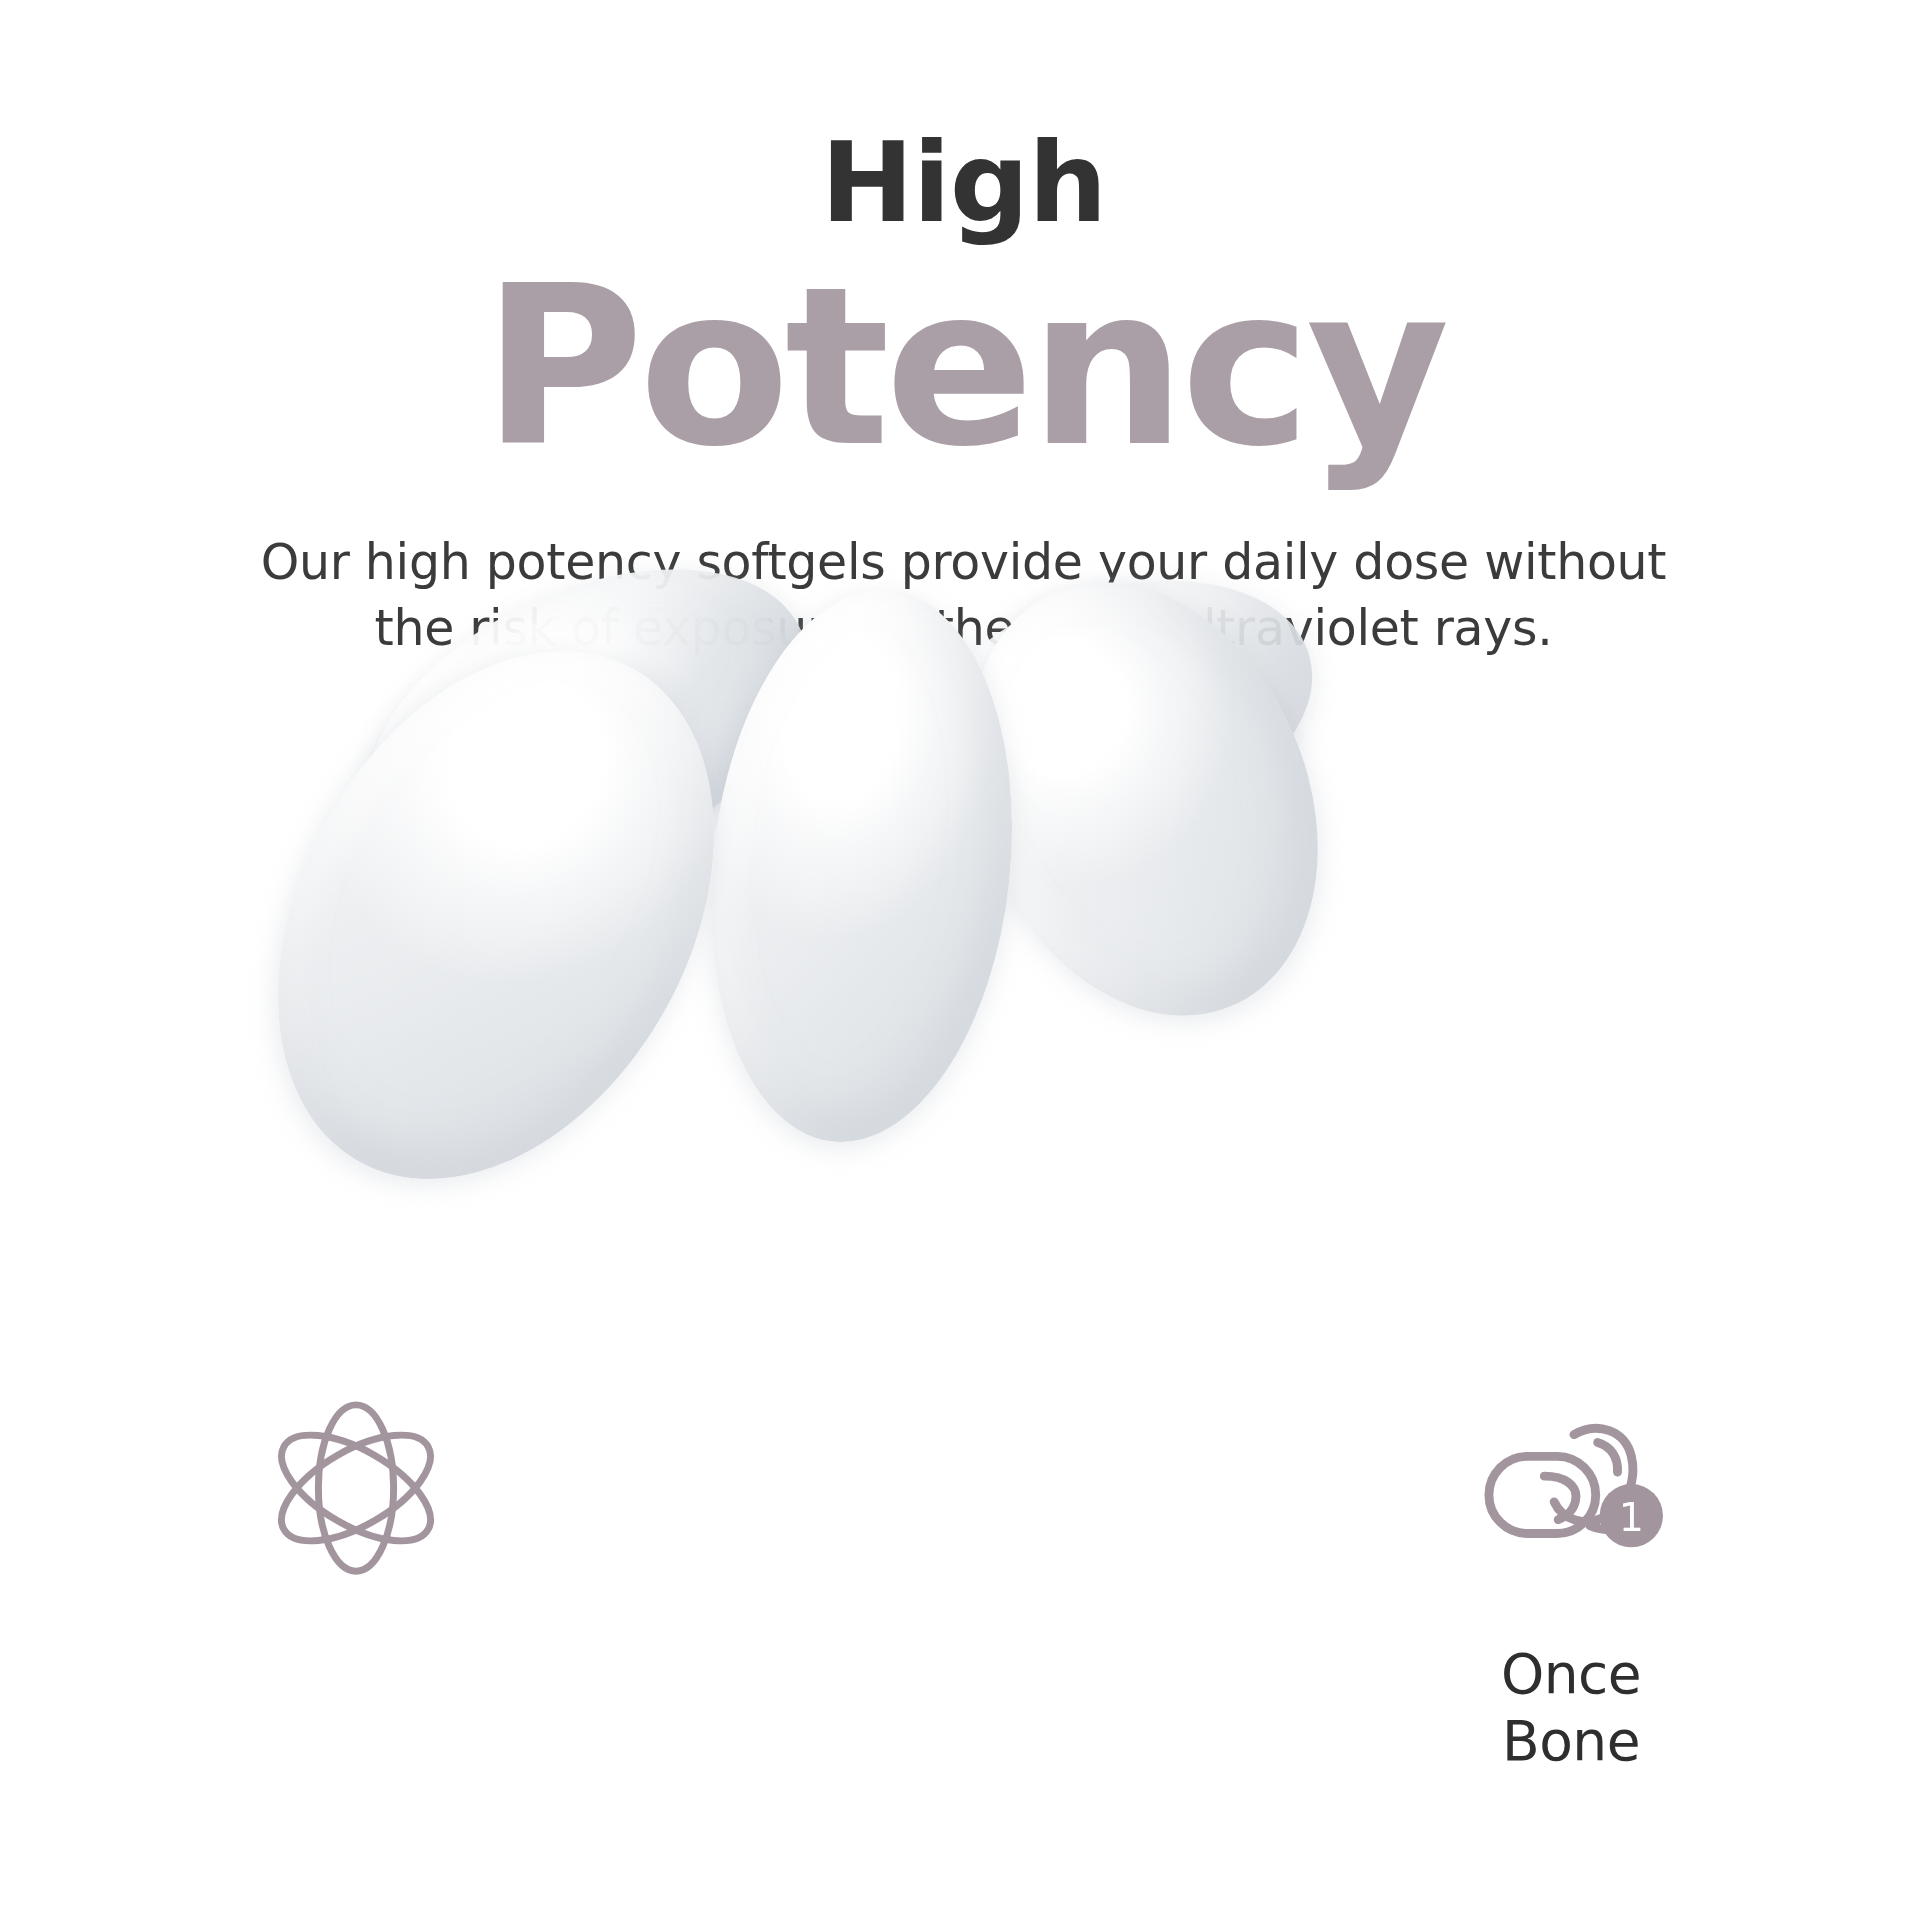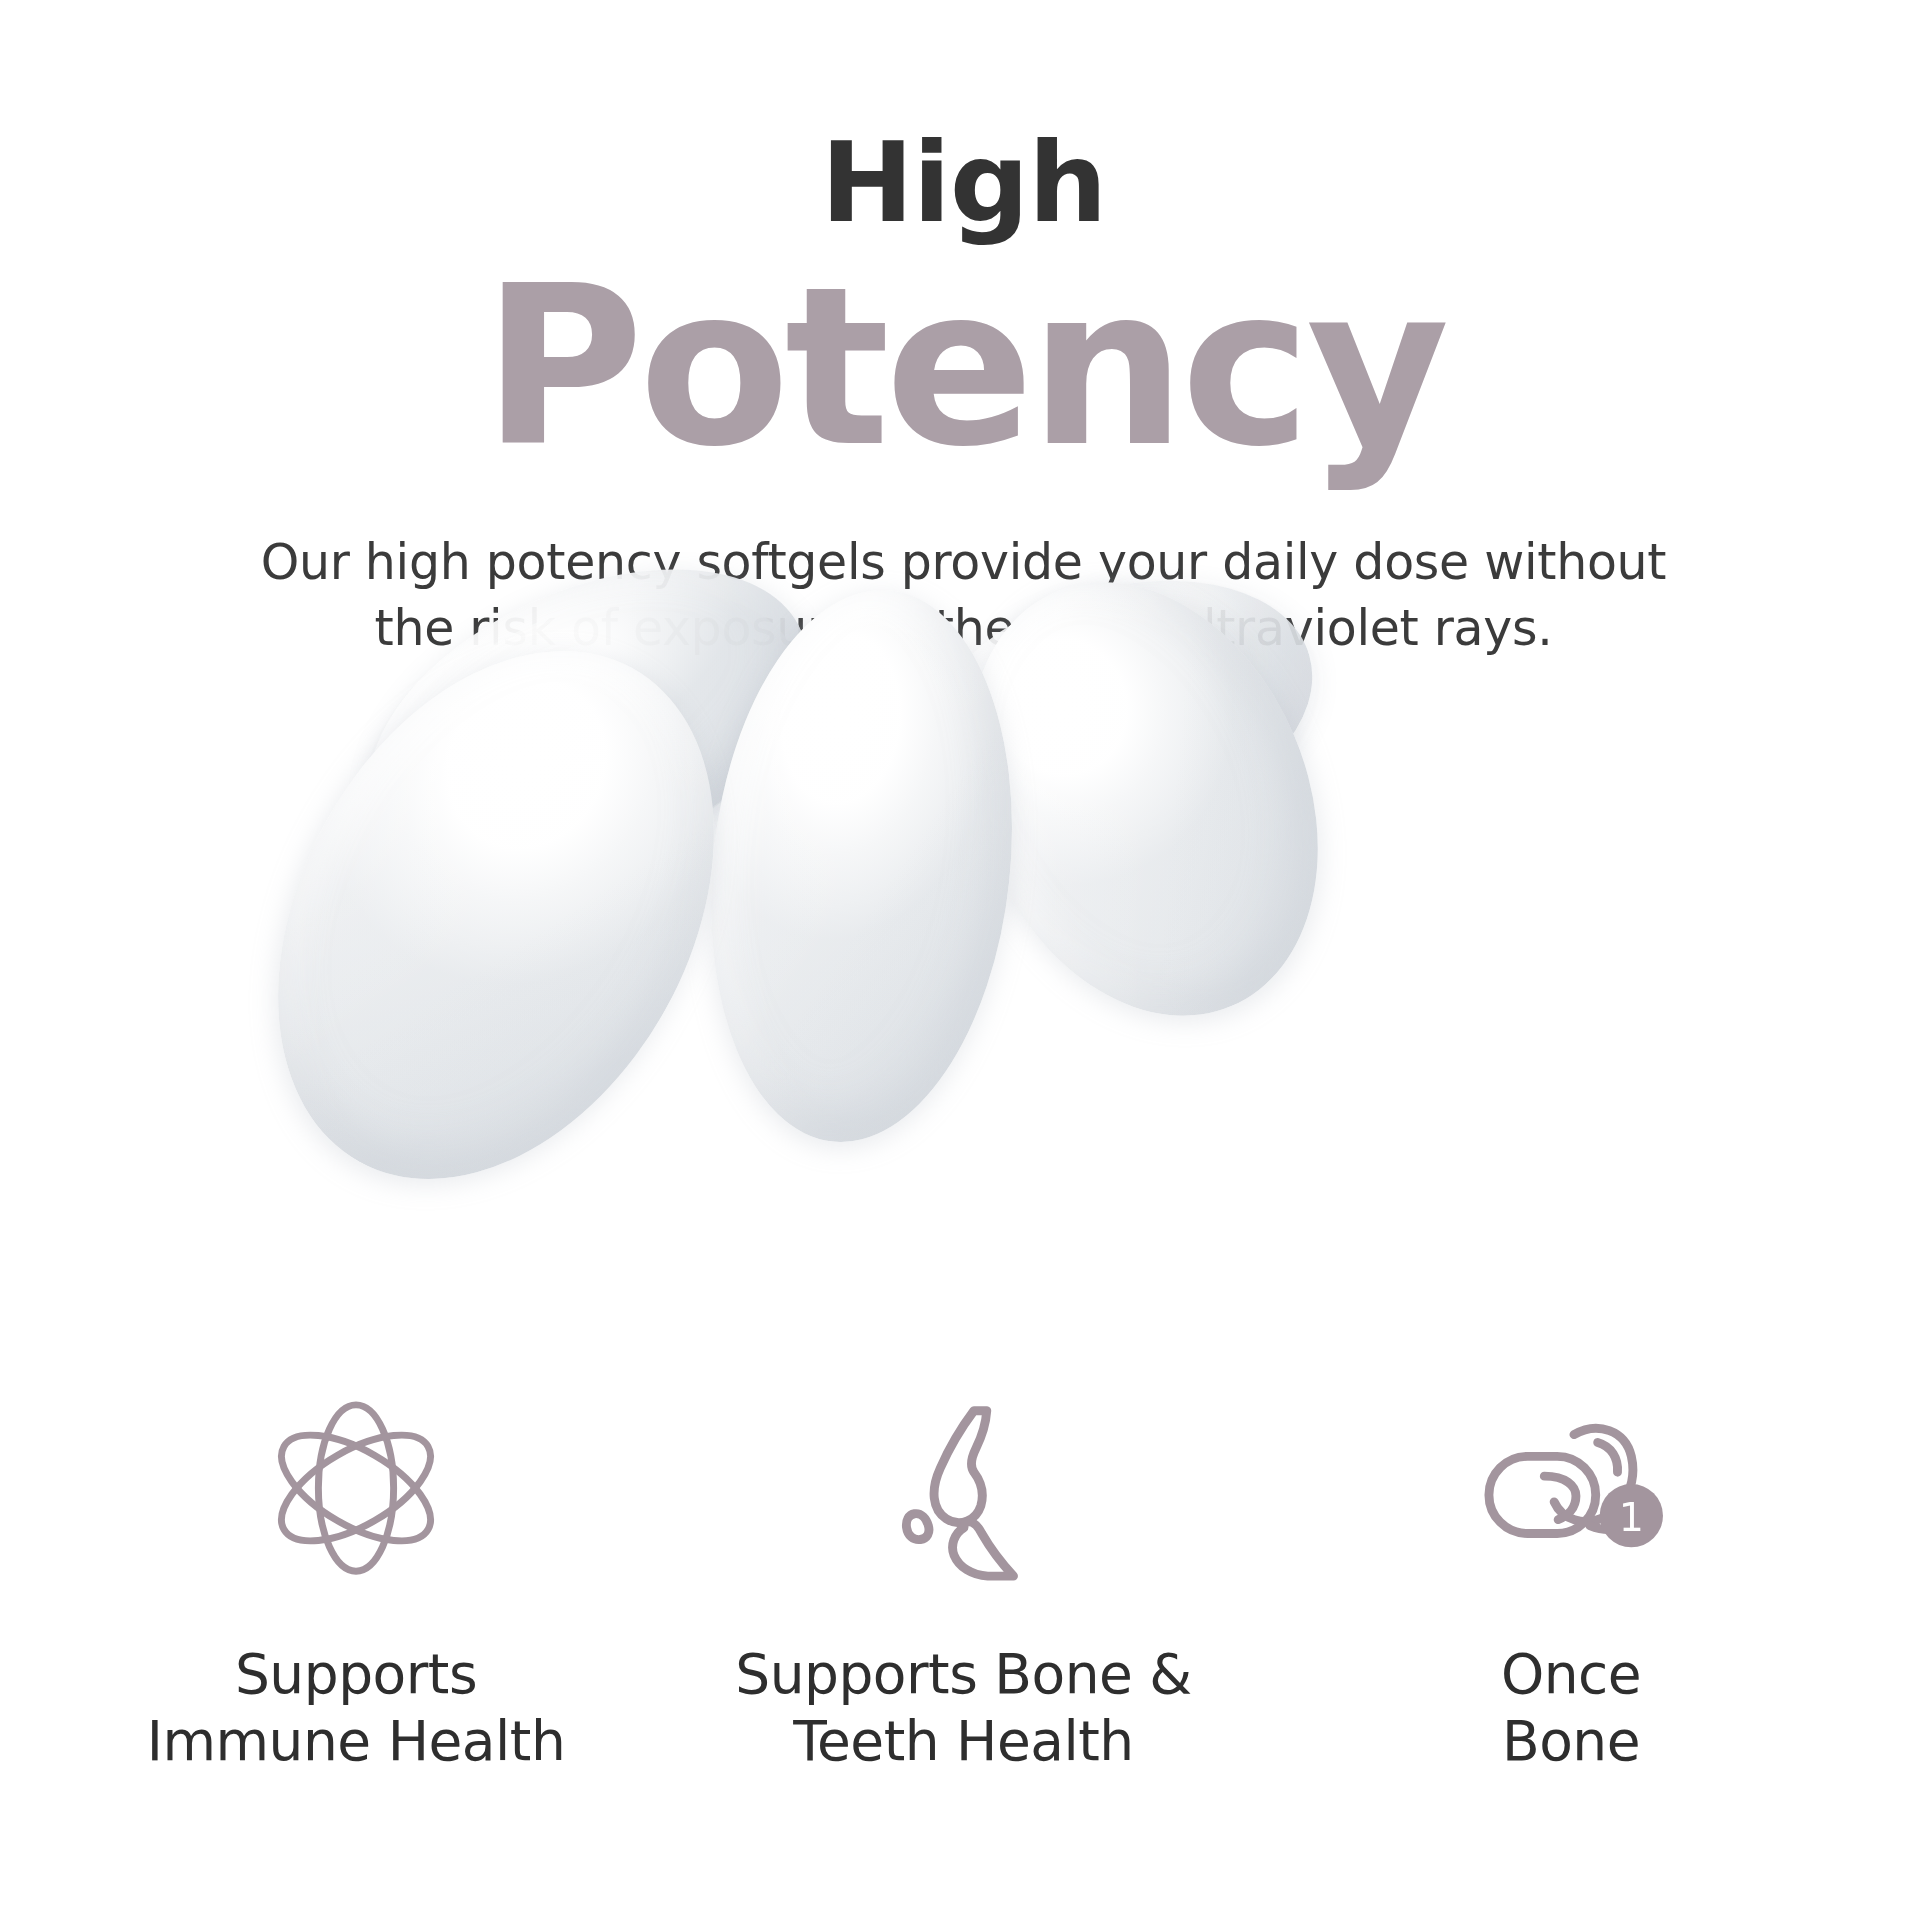--- a/index.html
+++ b/index.html
@@ -231,50 +231,22 @@
     <div class="feature">
       <div class="feature-icon">
         <svg width="198" height="198" viewBox="0 0 200 200" aria-hidden="true">
           <g transform="translate(100,100)">
             <ellipse class="icon-stroke" rx="38" ry="84" transform="rotate(0)"></ellipse>
             <ellipse class="icon-stroke" rx="38" ry="84" transform="rotate(60)"></ellipse>
             <ellipse class="icon-stroke" rx="38" ry="84" transform="rotate(120)"></ellipse>
           </g>
         </svg>
       </div>
-      <div class="feature-label">Supports
-Immune Health</div>
     </div>
 
-    <div class="feature">
-      <div class="feature-icon">
-        <svg width="198" height="198" viewBox="0 0 200 200" aria-hidden="true">
-
-          <path class="icon-stroke-thin" d="M123 22 L110 22 C98 38 84 62 76 80
-                   C66 102 68 122 82 131
-                   C96 140 112 133 117 118
-                   C121 104 116 92 110 84
-                   C106 78 107 70 112 60
-                   C117 50 122 36 123 22 Z"></path>
-
-          <path class="icon-stroke-thin" d="M100 140 C90 146 86 158 90 168
-                   C95 180 108 188 124 189
-                   L150 189 C138 176 126 160 118 146
-                   C114 138 110 134 104 134
-                   C101 134 100 136 100 140 Z"></path>
-
-          <path class="icon-stroke-thin" d="M50 126 C44 127 41 133 42 140
-                   C43 148 49 153 56 152
-                   C63 151 66 145 64 138
-                   C62 131 57 125 50 126 Z"></path>
-        </svg>
-      </div>
-      <div class="feature-label">Supports Bone &amp;
-Teeth Health</div>
-    </div>
 
     <div class="feature">
       <div class="feature-icon">
         <svg width="208" height="178" viewBox="0 0 210 180" aria-hidden="true">
 
           <path class="icon-stroke-thin" d="M108 36 C132 22 160 32 166 58
                    C172 84 160 110 138 120
                    C118 129 96 122 88 104"></path>
           <path class="icon-stroke-thin" d="M132 44 C146 48 153 60 152 74"></path>
 

